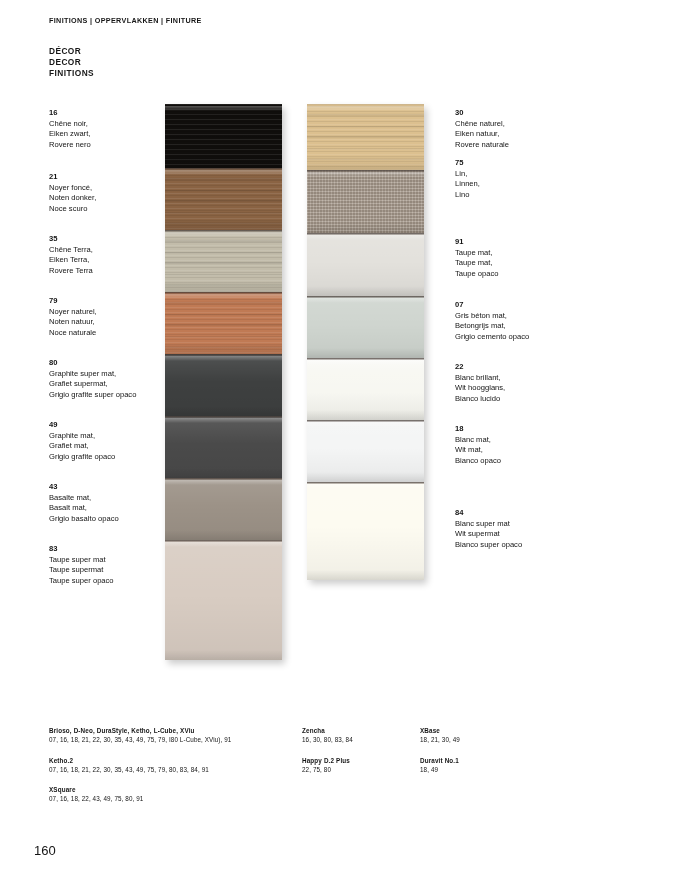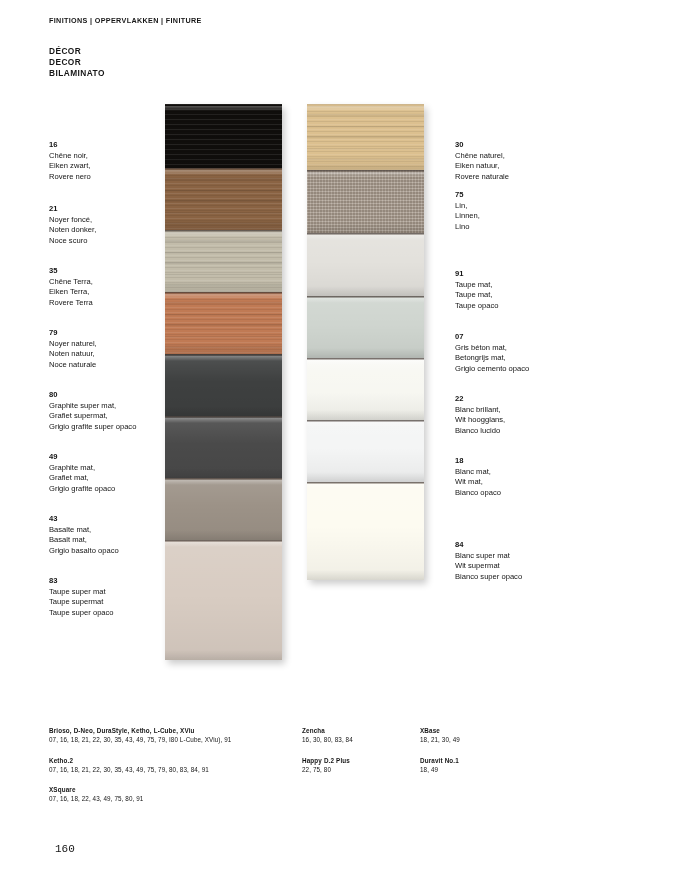--- a/index.html
+++ b/index.html
@@ -144,21 +144,20 @@
     position: absolute;
     font-size: 7.6px;
     line-height: 10.4px;
     color: #141414;
     white-space: nowrap;
   }
   .label .code {
     font-weight: bold;
     display: block;
     margin-bottom: 0.5px;
-    margin-top: 32px;
   }
   .label .ln { display: block; }
   .labels-left  .label { left: 49px;  text-align: left; }
   .labels-right .label { left: 455px; text-align: left; }
 
   
   .footer {
     position: absolute;
     left: 0; right: 0;
     top: 726px;
@@ -181,36 +180,35 @@
   .foot-nums {
     font-size: 6.3px;
     letter-spacing: 0.1px;
     color: #141414;
     line-height: 9.5px;
     white-space: nowrap;
   }
 
   .page-number {
     position: absolute;
-    left: 55px;
+    left: 34px;
     top: 843px;
-    font-size: 11px;
+    font-size: 13px;
     color: #141414;
-    font-family: Liberation Mono, monospace;
   }
 </style>
 </head>
 <body>
 
 <div class="eyebrow">FINITIONS | OPPERVLAKKEN | FINITURE</div>
 
 <div class="section-title">
   <div>DÉCOR</div>
   <div>DECOR</div>
-  <div>BILAMINATO</div>
+  <div>FINITIONS</div>
 </div>
 
 <div class="swatch-col" id="col-left">
     <div class="swatch tex-wood" style="height: 64px; background: rgb(16, 14, 12);">
       <div class="grain"></div>
       <div class="grain2"></div>
       <div class="gloss"></div>
     </div>
     <div class="swatch tex-wood" style="height: 62px; background: rgb(138, 99, 67);">
       <div class="grain"></div>

